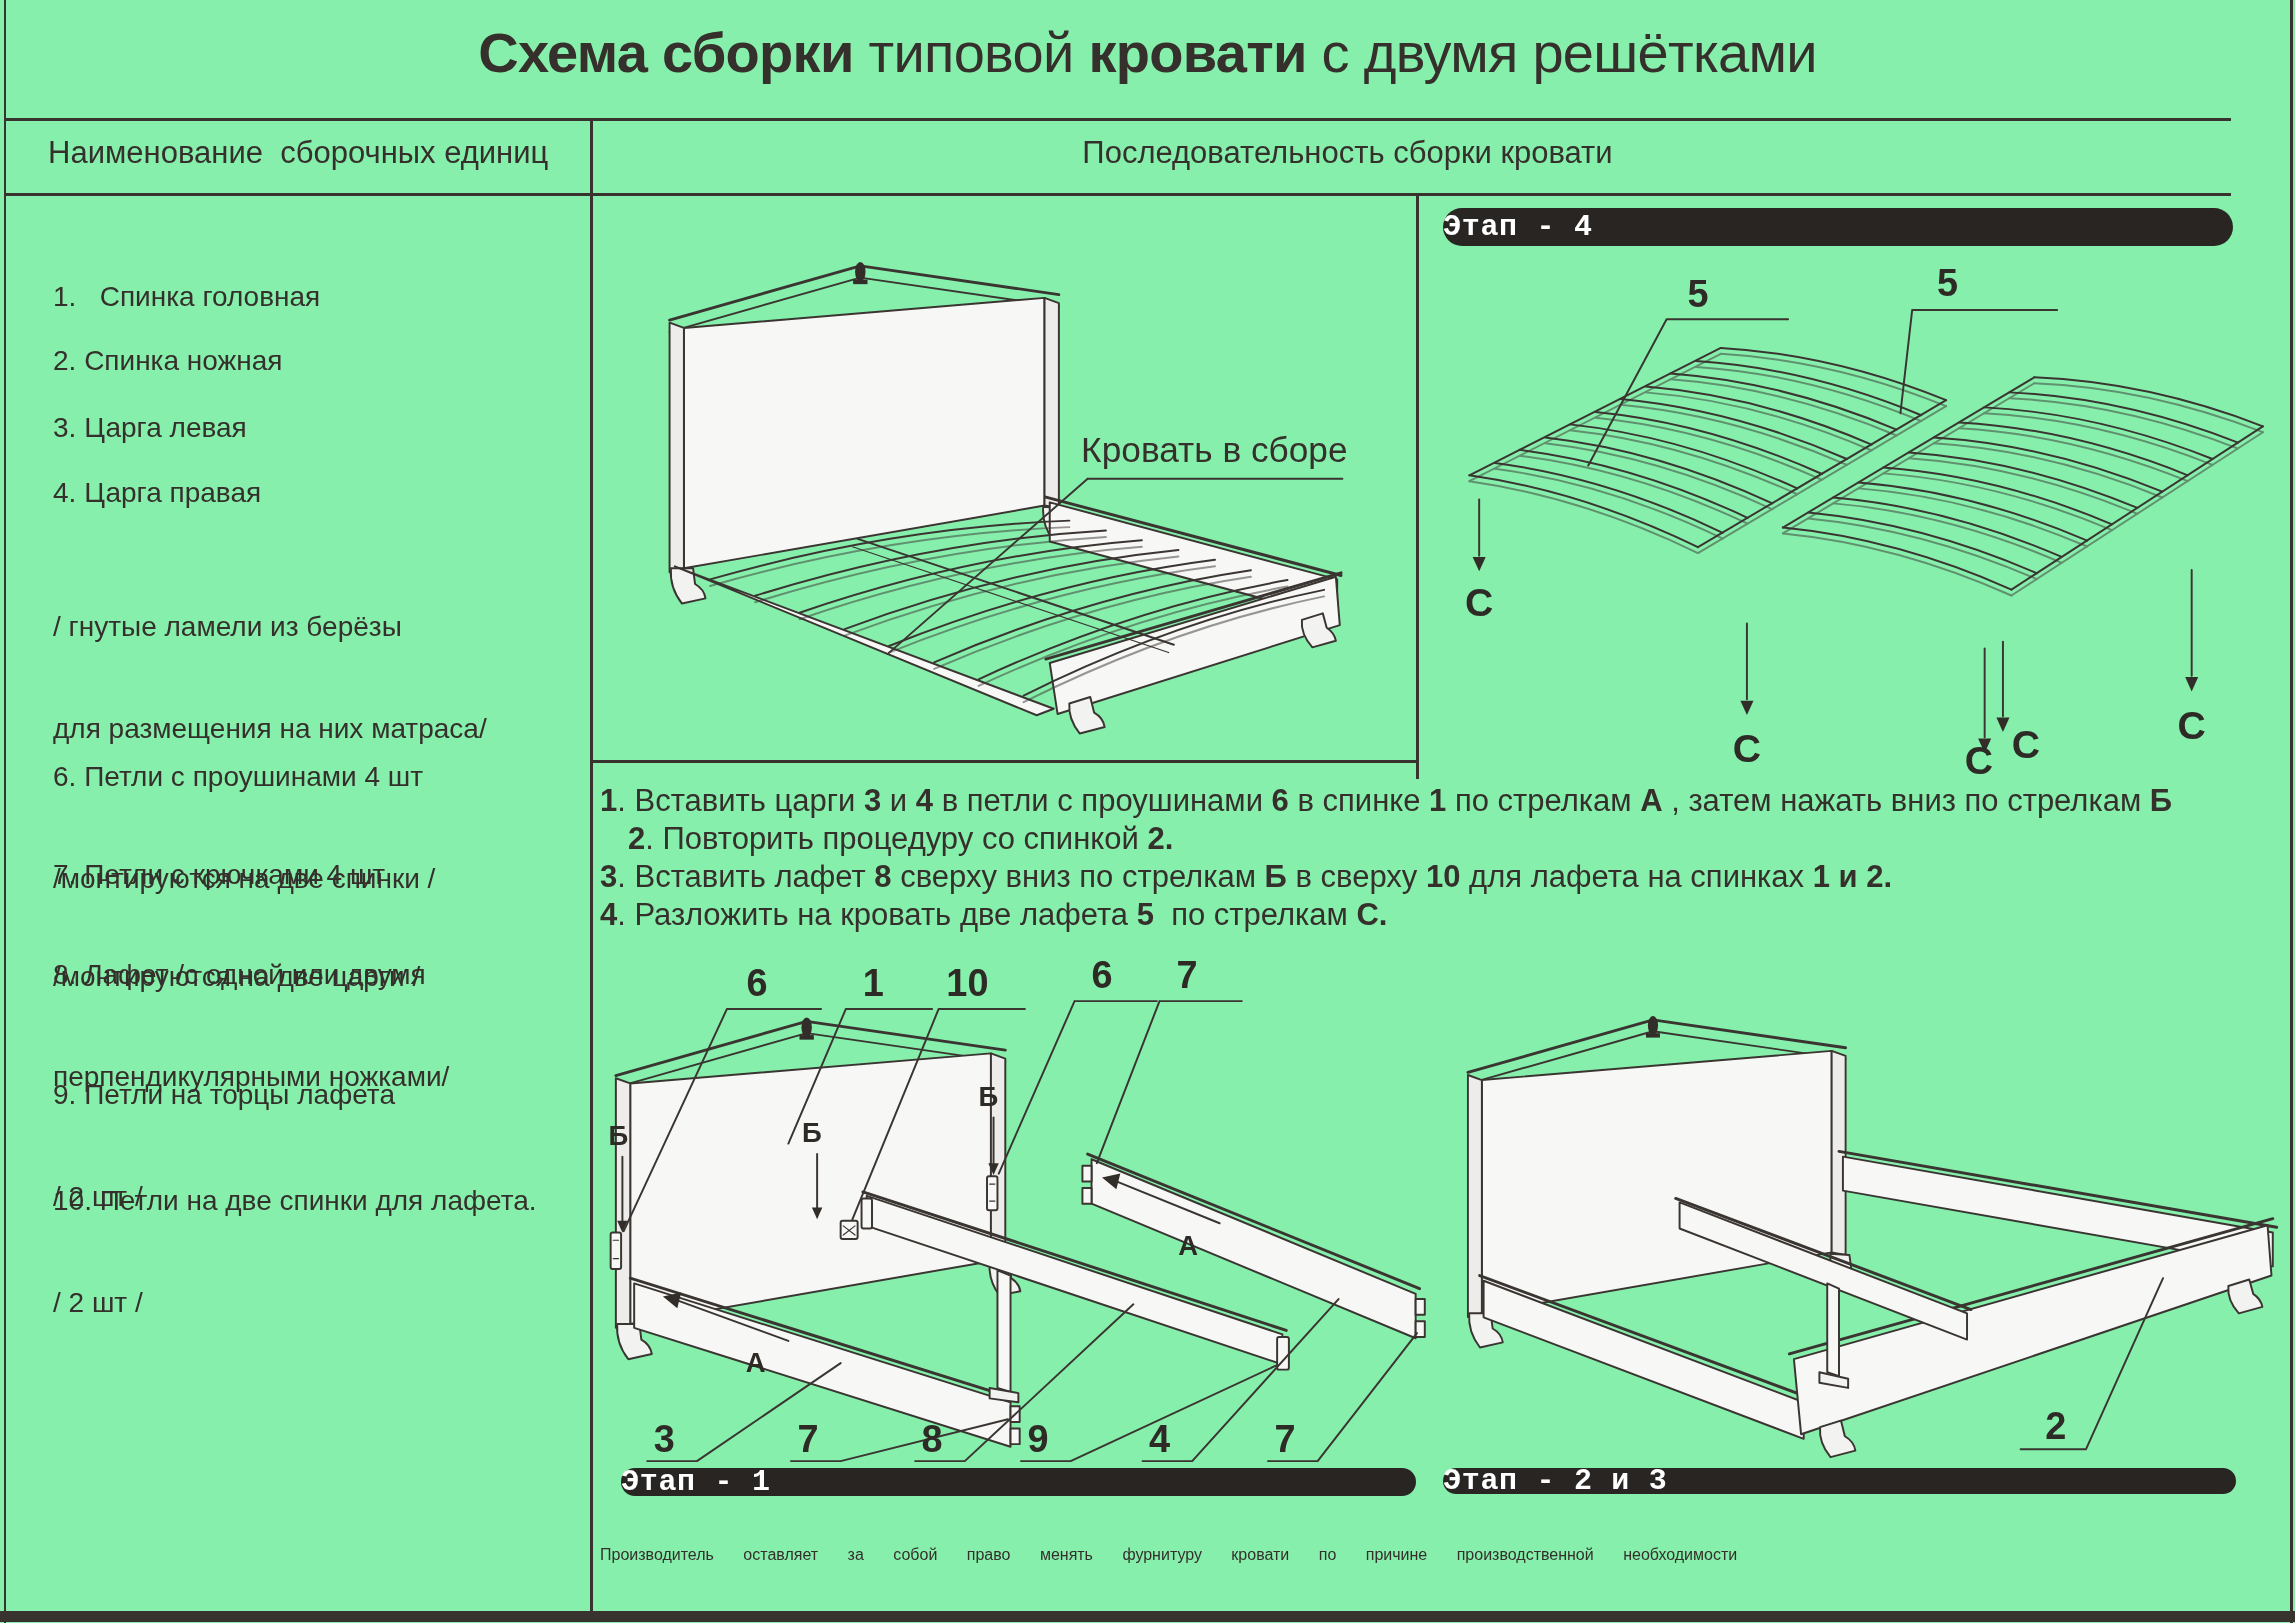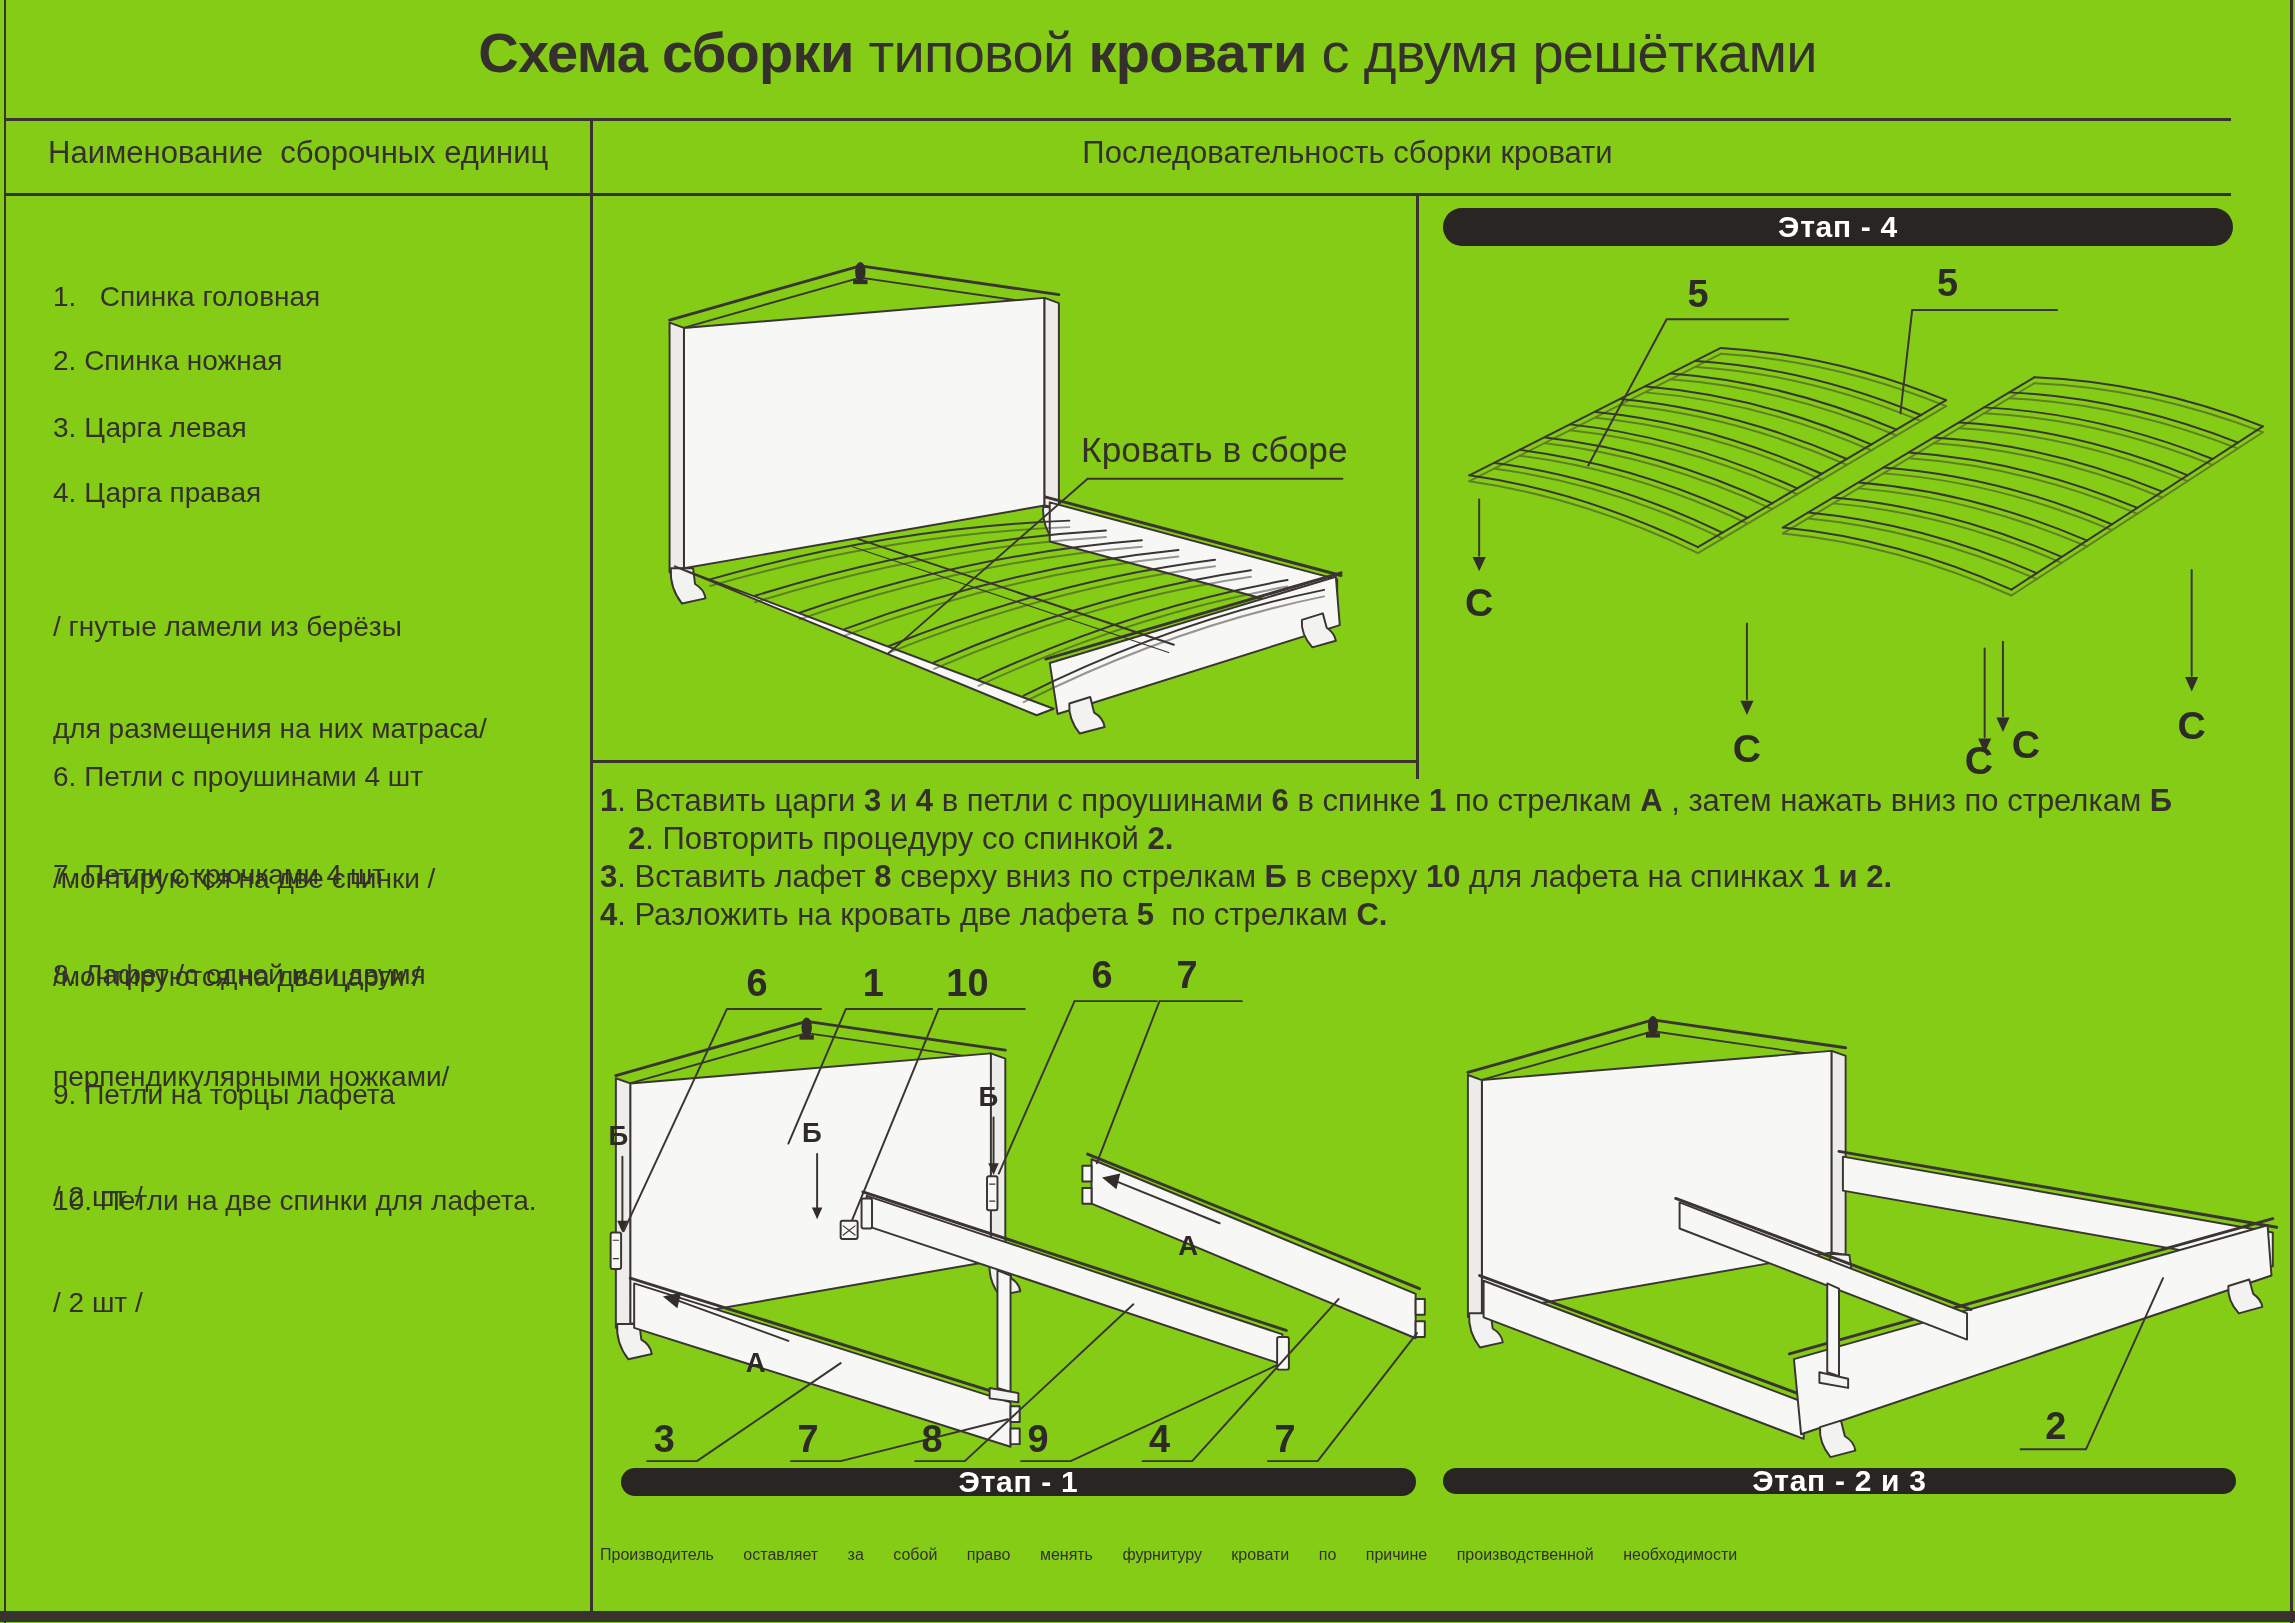--- a/index.html
+++ b/index.html
@@ -1,28 +1,28 @@
 <!DOCTYPE html>
 <html style="font-size:10.5px"><head>
 <meta charset="utf-8">
 <style>
   html,body{margin:0;padding:0;background:#ffffff;}
-  #page{position:relative;width:2295px;height:1624px;background:#84cc16;overflow:hidden;
+  #page{position:relative;width:2295px;height:1624px;background:#86efac;overflow:hidden;
         font-family:"Liberation Sans",sans-serif;color:#35302b;}
   .abs{position:absolute;}
   .rule{background:#38332f;}
   .title{left:0;top:19.6px;width:2295px;text-align:center;font-size:56px;font-weight:400;letter-spacing:-0.7px;white-space:pre-wrap;}
   .b{font-weight:700;}
   .colhead{font-size:31px;text-align:center;white-space:pre-wrap;}
   .parts{font-size:28px;line-height:34px;white-space:pre-wrap;}
   .part-item{position:absolute;left:53px;width:543px;}
   .instr{font-size:31px;white-space:pre;}
   .footer{font-size:16px;word-spacing:25px;white-space:nowrap;}
-  .stagebar{background:#292522;border-radius:19.6px;color:#fff;display:flex;align-items:center;justify-content:center;
-            font-size:30px;font-weight:700;letter-spacing:0.7px;}
+  .stagebar{background:#292522;border-radius:19.6px;color:#fff;display:flex;align-items:center;justify-content:flex-start;
+            font-size:30px;font-weight:700;letter-spacing:0.7px;font-family:Liberation Mono, monospace;}
   svg{position:absolute;overflow:visible;}
   .ln{stroke:#3a3531;fill:none;stroke-width:3;stroke-linecap:round;stroke-linejoin:round;}
   .thick{stroke-width:4.5;}
   .thin{stroke-width:1.8;}
   .panel{fill:#f7f7f6;}
   .shade{fill:#edecea;}
   .foot{fill:#f2f2f1;}
   .ink{fill:#322d29;stroke:none;}
   .num{font:700 58px "Liberation Sans",sans-serif;fill:#2e2a26;}
   .letter{font:700 42px "Liberation Sans",sans-serif;fill:#2e2a26;}

